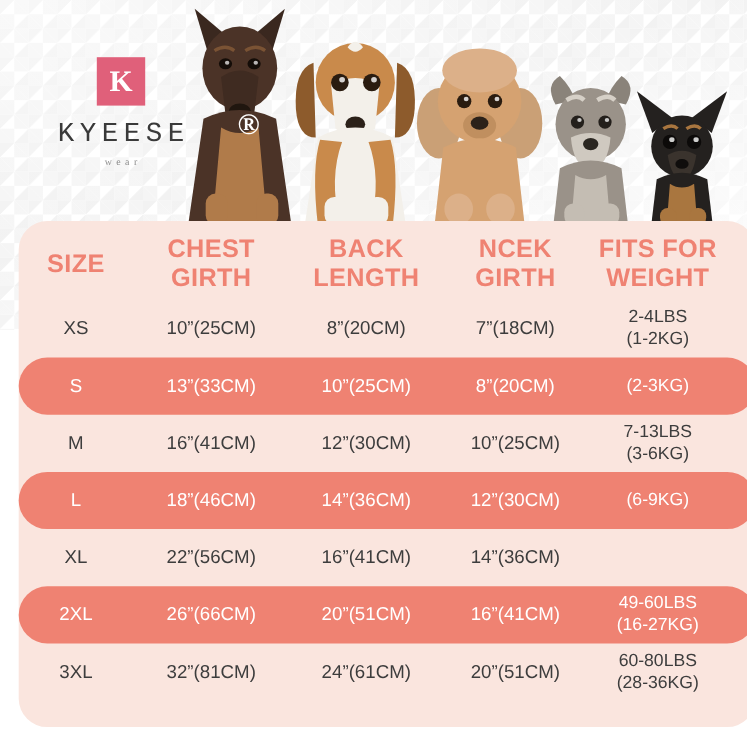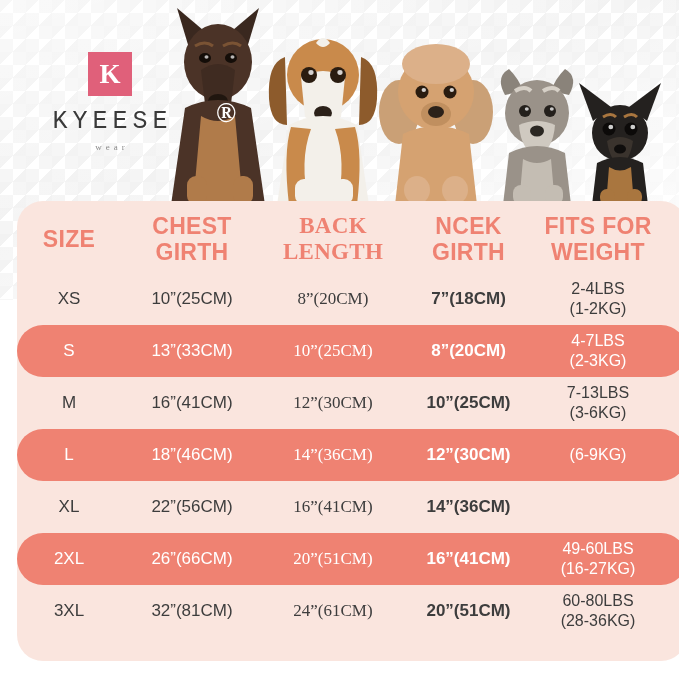--- a/index.html
+++ b/index.html
@@ -151,22 +151,22 @@
   .cell {
     flex: 0 0 auto;
     text-align: center;
     color: #3d3d3d;
     font-size: 17px;
     line-height: 1.22;
     box-sizing: border-box;
   }
   .col-size   { width: 104px; }
   .col-chest  { width: 142px; }
-  .col-back   { width: 140px; font-family: Liberation Serif, serif; }
-  .col-neck   { width: 131px; font-weight: bold; }
+  .col-back   { width: 140px; }
+  .col-neck   { width: 131px; }
   .col-weight { width: 128px; }
 
   .row.header .cell {
     color: #ef8272;
     font-size: 23px;
     font-weight: bold;
     line-height: 1.15;
     letter-spacing: 0.3px;
   }
   .row.header .col-size {
@@ -329,21 +329,20 @@
         <span class="l2">(1-2KG)</span>
       </div>
     </div>
 
     <div class="row highlight">
       <div class="cell col-size">S</div>
       <div class="cell col-chest">13”(33CM)</div>
       <div class="cell col-back">10”(25CM)</div>
       <div class="cell col-neck">8”(20CM)</div>
       <div class="cell col-weight weight-cell">
-        <span class="l1">4-7LBS</span>
         <span class="l2">(2-3KG)</span>
       </div>
     </div>
 
     <div class="row">
       <div class="cell col-size">M</div>
       <div class="cell col-chest">16”(41CM)</div>
       <div class="cell col-back">12”(30CM)</div>
       <div class="cell col-neck">10”(25CM)</div>
       <div class="cell col-weight weight-cell">

